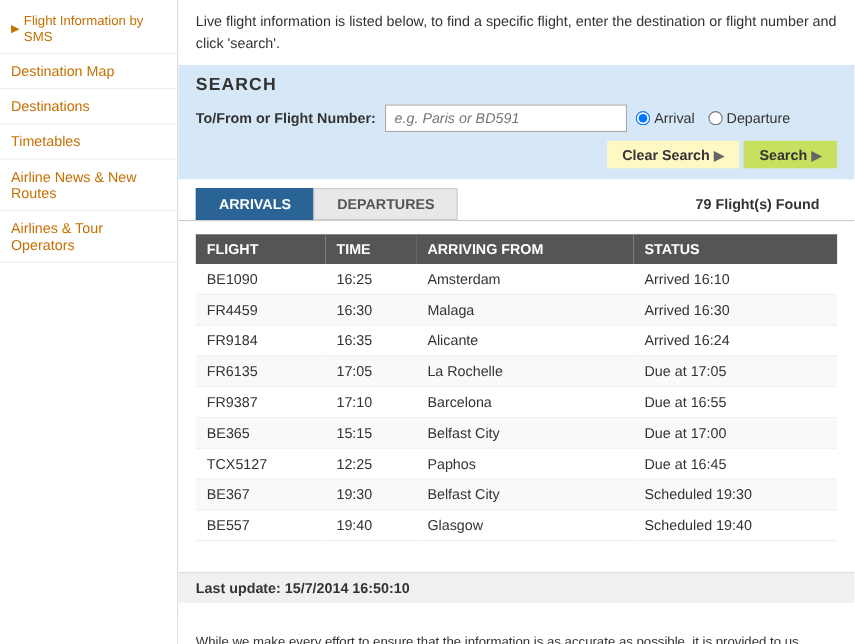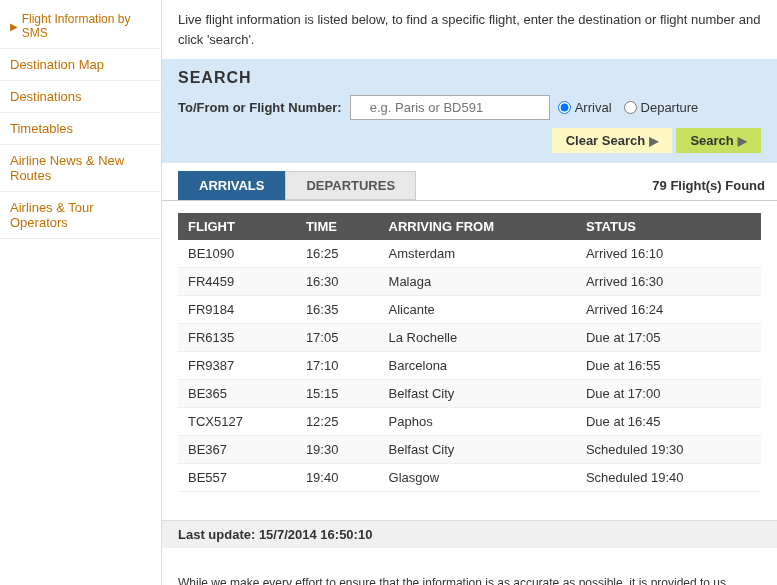--- a/index.html
+++ b/index.html
@@ -77,24 +77,25 @@
       gap: 8px;
     }
     .search-label {
       font-size: 13px;
       font-weight: bold;
       color: #333;
       white-space: nowrap;
     }
     .search-input {
       border: 1px solid #aaa;
-      padding: 4px 19px;
-      font-size: 13px;
-      width: 200px;
+      padding: 4px 8px;
+      font-size: 13px;
+      width: 220px;
       color: #999;
+      font-style: italic;
     }
     .radio-group {
       display: flex;
       align-items: center;
       gap: 12px;
     }
     .radio-label {
       display: flex;
       align-items: center;
       gap: 4px;
@@ -130,21 +131,21 @@
       display: flex;
       align-items: center;
       gap: 4px;
     }
     .btn-arrow { font-size: 12px; color: #666; }
 
     
     .tabs-row {
       display: flex;
       align-items: center;
-      padding: 8px 12px 0 16px;
+      padding: 8px 32px 0 16px;
       border-bottom: 1px solid #ccc;
       justify-content: space-between;
     }
     .tabs {
       display: flex;
       gap: 0;
     }
     .tab {
       padding: 6px 20px;
       font-size: 13px;

